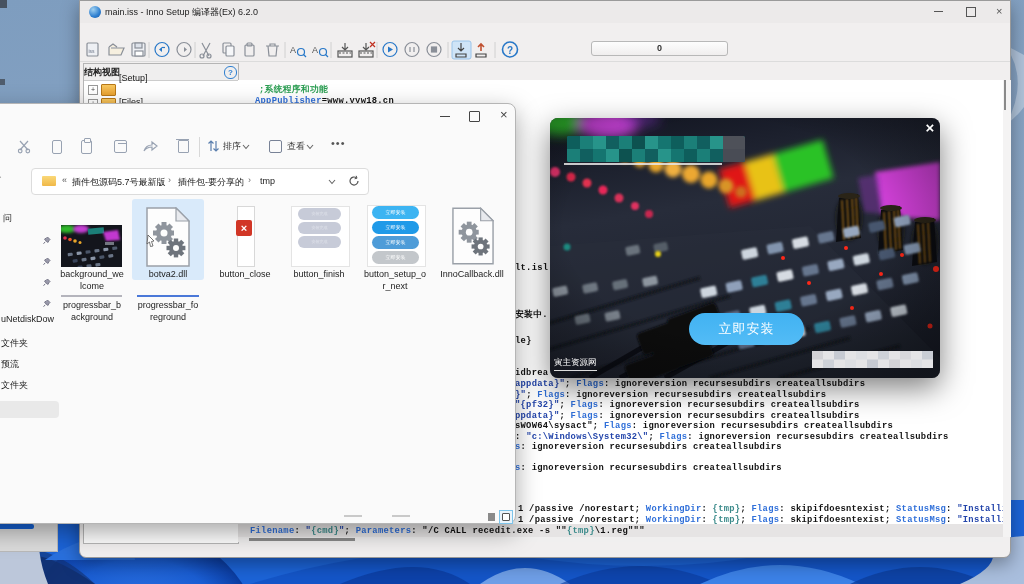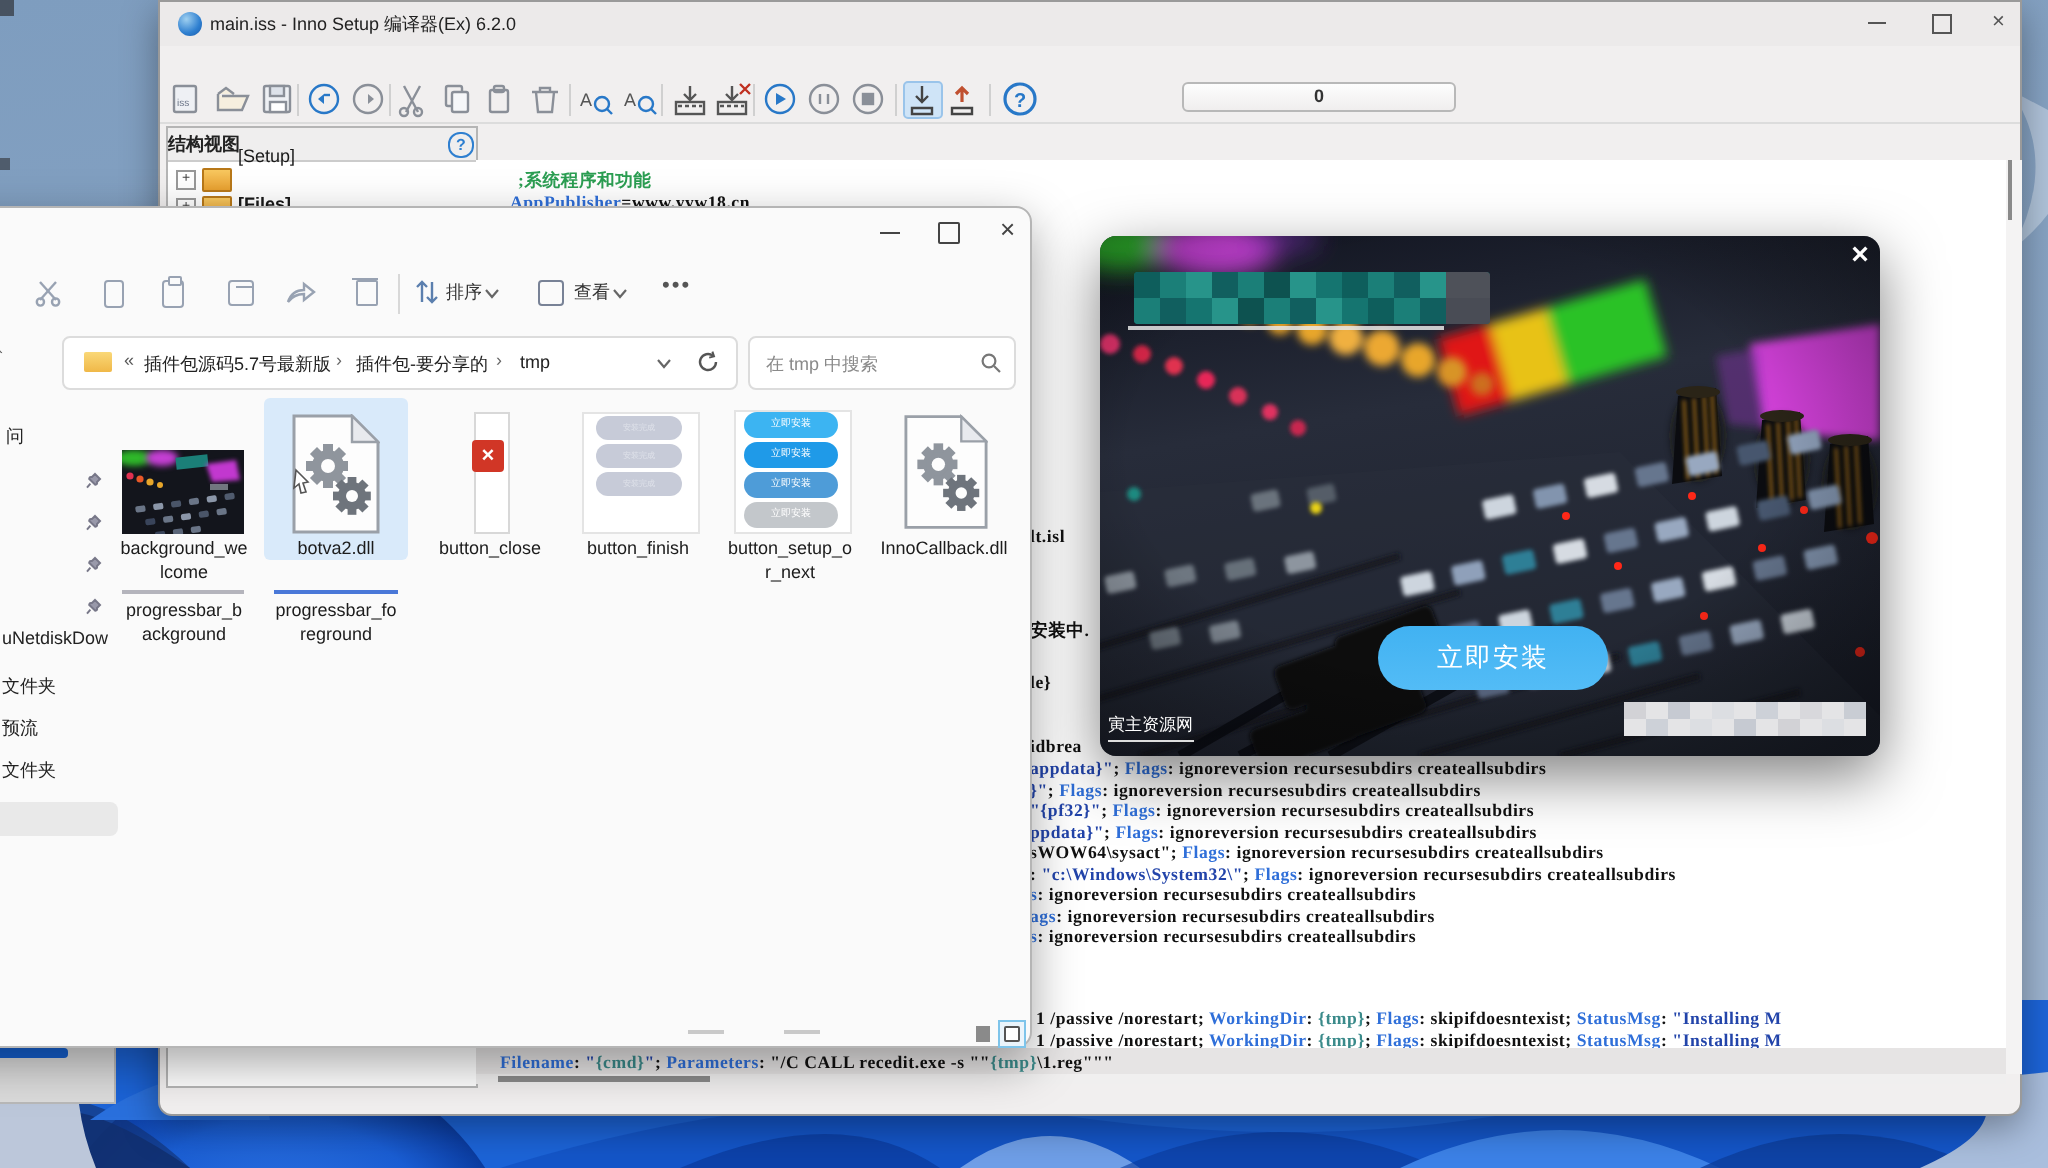--- a/index.html
+++ b/index.html
@@ -1,16 +1,16 @@
 <!DOCTYPE html>
 <html><head><meta charset="utf-8"><style>
 html,body{margin:0;padding:0}
 #stage{position:relative;width:1024px;height:584px;overflow:hidden;background:#86a3c3;font-family:"Liberation Sans",sans-serif}
 .a{position:absolute}
-.mono{font-family:Liberation Serif, serif;font-size:8.8px;font-weight:bold;white-space:pre;color:#111;line-height:10.5px;letter-spacing:0.28px}
+.mono{font-family:Liberation Mono, monospace;font-size:8.8px;font-weight:bold;white-space:pre;color:#111;line-height:10.5px;letter-spacing:0.28px}
 .kw{color:#2f6fd9}.str{color:#2244aa}.cst{color:#3a8a8a}.cmt{color:#2b9e52}
 .lbl{position:absolute;font-size:9px;color:#1c1c1c;text-align:center;line-height:11.5px;width:80px}
 </style></head>
 <body>
 <div id="stage">
 
 <svg class="a" style="left:0;top:0" width="1024" height="584" viewBox="0 0 1024 584">
 <defs>
 <linearGradient id="wsky" x1="0" y1="0" x2="0.3" y2="1">
 <stop offset="0" stop-color="#7e9dbf"></stop>
@@ -128,38 +128,37 @@
   <div class="a" style="left:511px;top:40px;width:135px;height:13px;background:linear-gradient(#fdfdfd,#f0eeee);border:1px solid #b8b8b8;border-radius:3px;font-size:9px;font-weight:bold;color:#333;text-align:center;line-height:13px">0</div>
 
   <div class="a" style="left:3px;top:62px;width:154px;height:479px;background:#fff;border:1px solid #b5b5b5">
     <div class="a" style="left:0;top:0;width:100%;height:16px;background:#efeeee;border-bottom:1px solid #ccc;text-align:left;font-size:9px;font-weight:bold;color:#222;line-height:16px">结构视图</div>
     <div class="a" style="left:140px;top:2px;width:11px;height:11px;border-radius:6px;border:1.5px solid #2e7fd0;color:#2e7fd0;font-size:8px;font-weight:bold;text-align:center;line-height:11px">?</div>
     <div class="a" style="left:4px;top:21px;width:8px;height:8px;border:1px solid #999;font-size:7px;line-height:7px;text-align:center;color:#444">+</div>
     <div class="a" style="left:17px;top:20px;width:13px;height:10px;background:linear-gradient(#f8c860,#e8a030);border:1px solid #b87818;border-radius:1px"></div>
     <div class="a" style="left:35px;top:9px;font-size:9px;font-weight:normal;color:#1a1a1a">[Setup]</div>
     <div class="a" style="left:4px;top:35px;width:8px;height:8px;border:1px solid #999;font-size:7px;line-height:7px;text-align:center;color:#444">+</div>
     <div class="a" style="left:17px;top:34px;width:13px;height:10px;background:linear-gradient(#f8c860,#e8a030);border:1px solid #b87818;border-radius:1px"></div>
-    <div class="a" style="left:35px;top:33px;font-size:9px;font-weight:bold;color:#1a1a1a">[Files]</div>
+    <div class="a" style="left:35px;top:33px;font-size:9px;font-weight:normal;color:#1a1a1a">[Files]</div>
   </div>
 
   <div class="a" id="editor" style="left:158px;top:79px;width:765px;height:457px;background:#fff;overflow:hidden">
     <div class="mono a" style="left:21px;top:5px"><span class="cmt">;系统程序和功能</span></div>
     <div class="mono a" style="left:17px;top:16px"><span class="kw">AppPublisher</span>=www.yyw18.cn</div>
     <div class="mono a" style="left:277px;top:183px">lt.isl</div>
     <div class="mono a" style="left:277px;top:230px">安装中.</div>
     <div class="mono a" style="left:277px;top:256px">le}</div>
     <div class="mono a" style="left:277px;top:288px">idbrea</div>
     <div class="mono a" style="left:277px;top:299px"><span class="str">appdata}"</span>; <span class="kw">Flags</span>: ignoreversion recursesubdirs createallsubdirs</div>
     <div class="mono a" style="left:277px;top:309.5px"><span class="str">}"</span>; <span class="kw">Flags</span>: ignoreversion recursesubdirs createallsubdirs</div>
     <div class="mono a" style="left:277px;top:320px"><span class="str">"{pf32}"</span>; <span class="kw">Flags</span>: ignoreversion recursesubdirs createallsubdirs</div>
     <div class="mono a" style="left:277px;top:330.5px"><span class="str">ppdata}"</span>; <span class="kw">Flags</span>: ignoreversion recursesubdirs createallsubdirs</div>
     <div class="mono a" style="left:277px;top:341px">sWOW64\sysact"; <span class="kw">Flags</span>: ignoreversion recursesubdirs createallsubdirs</div>
     <div class="mono a" style="left:277px;top:351.5px">: <span class="str">"c:\Windows\System32\"</span>; <span class="kw">Flags</span>: ignoreversion recursesubdirs createallsubdirs</div>
     <div class="mono a" style="left:277px;top:362px"><span class="kw">s</span>: ignoreversion recursesubdirs createallsubdirs</div>
-    <div class="mono a" style="left:277px;top:372.5px"><span class="kw">ags</span>: ignoreversion recursesubdirs createallsubdirs</div>
     <div class="mono a" style="left:277px;top:383px"><span class="kw">s</span>: ignoreversion recursesubdirs createallsubdirs</div>
     <div class="mono a" style="left:280px;top:423.5px">1 /passive /norestart; <span class="kw">WorkingDir</span>: <span class="cst">{tmp}</span>; <span class="kw">Flags</span>: skipifdoesntexist; <span class="kw">StatusMsg</span>: <span class="str">"Installing M</span></div>
     <div class="mono a" style="left:280px;top:434.5px">1 /passive /norestart; <span class="kw">WorkingDir</span>: <span class="cst">{tmp}</span>; <span class="kw">Flags</span>: skipifdoesntexist; <span class="kw">StatusMsg</span>: <span class="str">"Installing M</span></div>
     <div class="a" style="left:0;top:444px;width:765px;height:13px;background:#e6e4e4"></div>
     <div class="mono a" style="left:12px;top:446px"><span class="kw">Filename</span>: <span class="str">"<span class="cst">{cmd}</span>"</span>; <span class="kw">Parameters</span>: "/C CALL recedit.exe -s ""<span class="cst">{tmp}</span>\1.reg"""</div>
   </div>
 
   <div class="a" style="left:158px;top:536px;width:765px;height:5px;background:#f0efef">
         <div class="a" style="left:11px;top:1px;width:106px;height:3px;background:#8a8a8a"></div>
       </div>
@@ -467,29 +466,20 @@
       <svg class="a" style="left:296px;top:10px" width="8" height="6" viewBox="0 0 8 6">
             <path d="M1 1 L4 4.5 L7 1" stroke="#666" stroke-width="1.1" fill="none"></path>
           </svg>
       <svg class="a" style="left:316px;top:6px" width="12" height="12" viewBox="0 0 12 12">
             <g stroke="#555" stroke-width="1.2" fill="none">
               <path d="M10 6 A4 4 0 1 1 8.5 2.9"></path>
               <path d="M8.2 0.8 L9 3.2 L6.6 3.8" stroke-width="1"></path>
             </g>
           </svg>
     </div>
-    <div class="a" style="left:435px;top:4px;width:132px;height:25px;background:#fff;border:1px solid #dcdcdc;border-radius:4px">
-      <span class="a" style="left:8px;top:7px;font-size:9px;color:#8a8a8a">在 tmp 中搜索</span>
-      <svg class="a" style="left:115px;top:7px" width="11" height="11" viewBox="0 0 11 11">
-            <g stroke="#777" stroke-width="1.1" fill="none">
-              <circle cx="4.5" cy="4.5" r="3.2"></circle>
-              <line x1="7" y1="7" x2="10" y2="10"></line>
-            </g>
-          </svg>
-    </div>
   </div>
 
   <div class="a" style="left:0;top:96px;width:120px;height:310px;font-size:9px;color:#222">
     <span class="a" style="left:64px;top:12px">问</span>
     <svg class="a" style="left:104px;top:36px" width="8" height="9" viewBox="0 0 8 9">
           <g stroke="#778" stroke-width="1" fill="none">
             <path d="M4.5 1 L7 3.5 L5.5 5 Q5.8 6.2 4.6 6.4 L1.6 3.4 Q1.8 2.2 3 2.5 Z" fill="#99a"></path>
             <line x1="2.2" y1="5.8" x2="0.5" y2="7.8"></line>
           </g>
         </svg>

